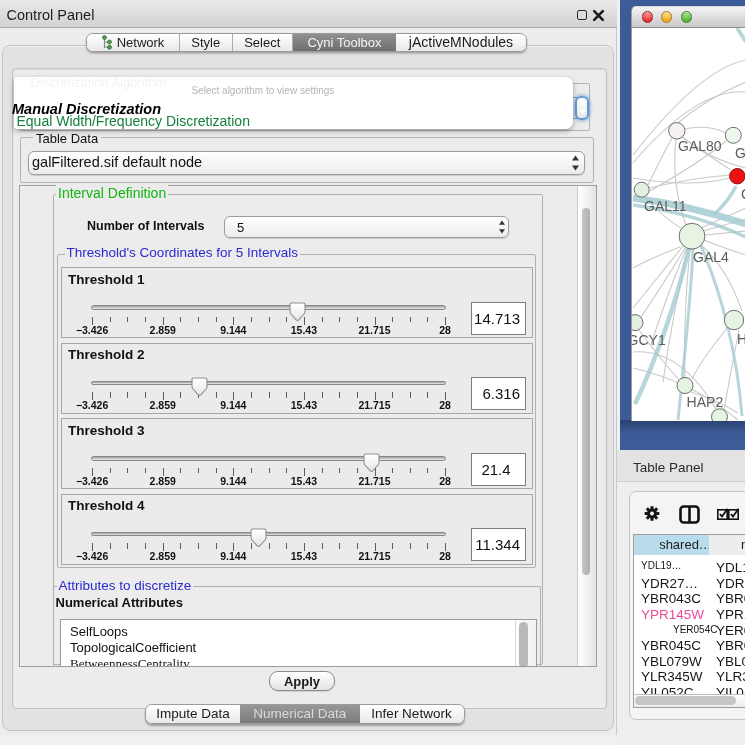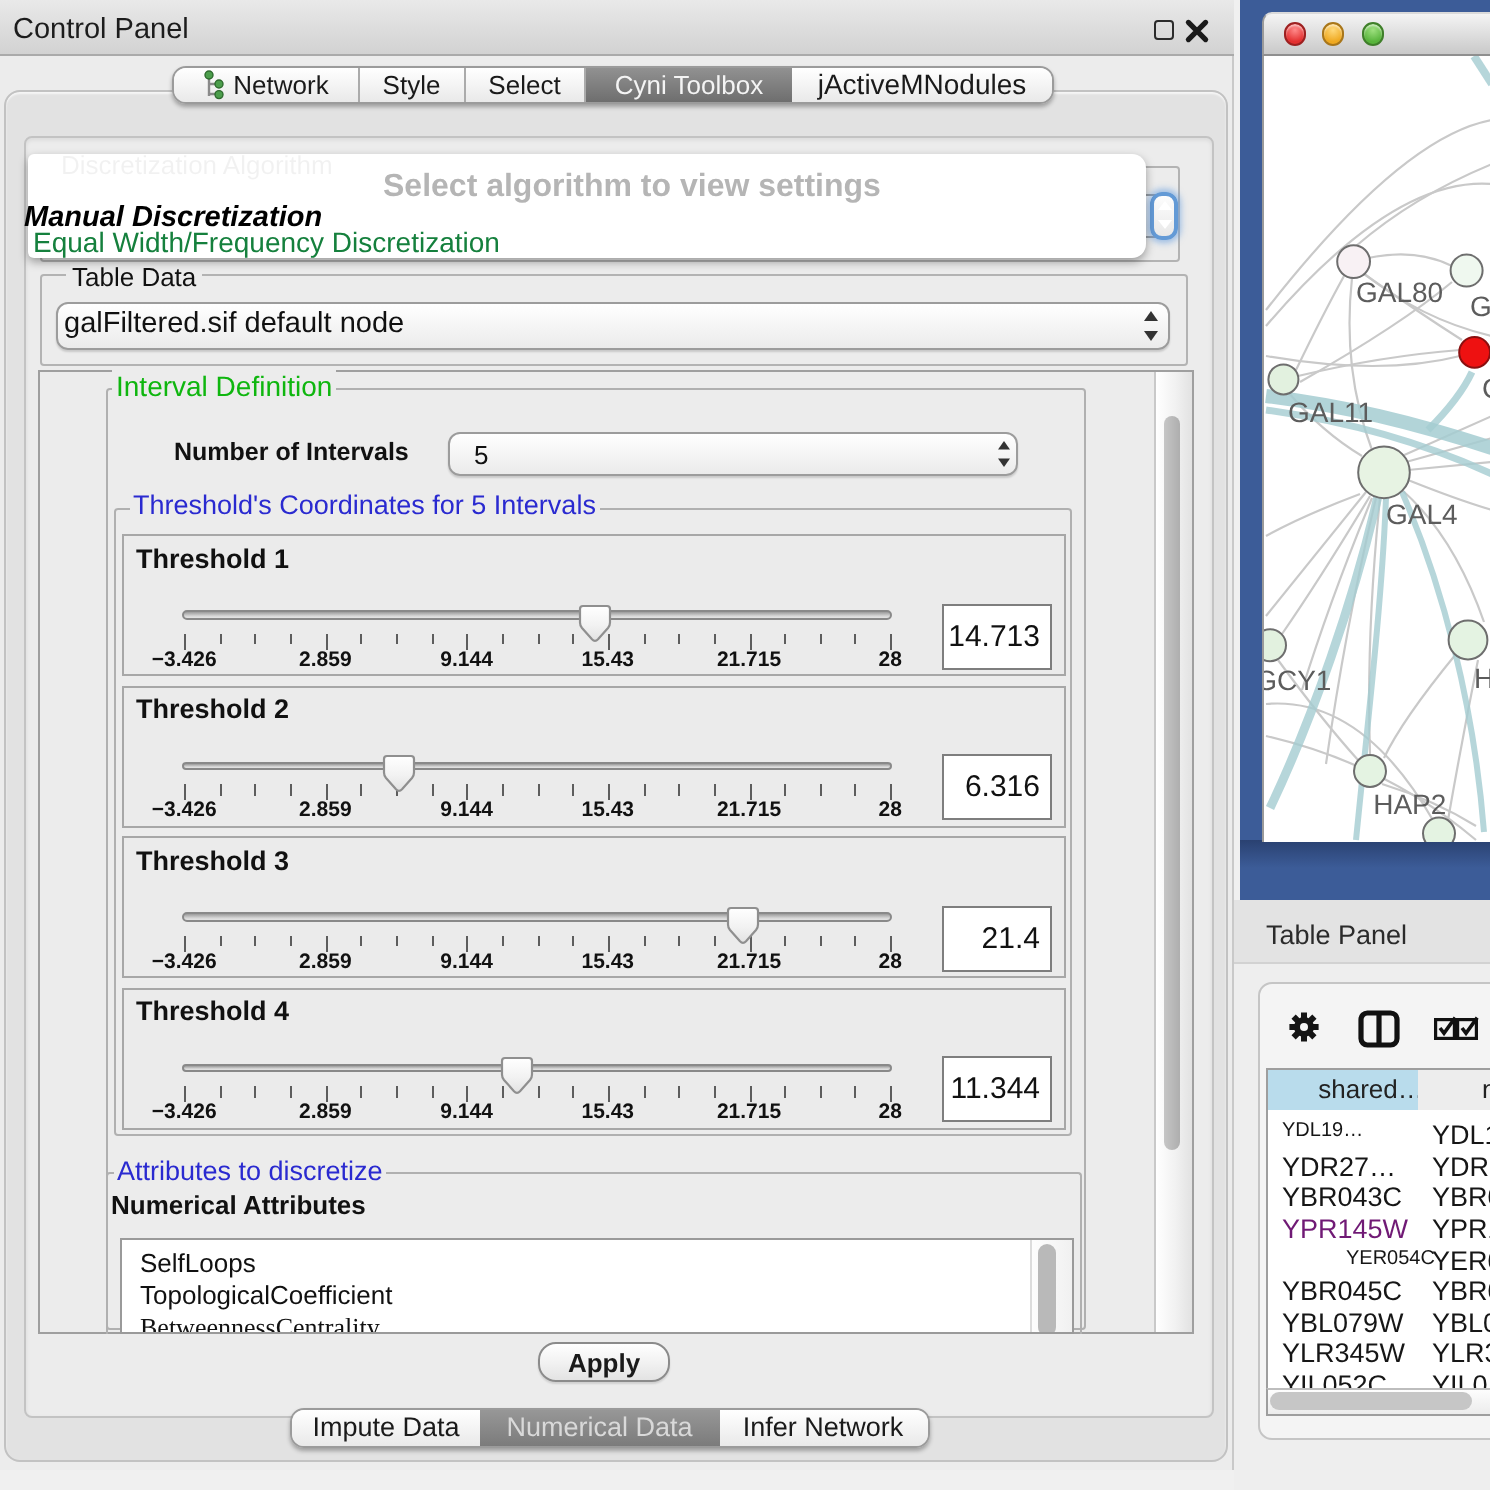--- a/index.html
+++ b/index.html
@@ -174,21 +174,21 @@
 <svg style="position:absolute;left:300.90px;top:33.8px;" width="17" height="20" viewBox="0 0 17 20">
       <defs>
         <linearGradient id="thg2" x1="0" y1="0" x2="0" y2="1">
           <stop offset="0" stop-color="#ffffff"></stop>
           <stop offset="0.55" stop-color="#f2f2f2"></stop>
           <stop offset="1" stop-color="#e2e2e2"></stop>
         </linearGradient>
       </defs>
       <path d="M2.5 1 Q1 1 1 2.5 L1 9.2 Q1 10.8 2 12 L7 17.6 Q8.5 19.2 10 17.6 L15 12 Q16 10.8 16 9.2 L16 2.5 Q16 1 14.5 1 Z" fill="url(#thg2)" stroke="#8f8f8f" stroke-width="1.1"></path>
     </svg>
-<div class="abs" style="position:absolute;left:409px;top:33.7px;width:55px;height:33px;background:#fff;border:1px solid #7e7e7e;font-size:15px;color:#111;text-align:right;line-height:31px;padding-right:5px;">21.4</div>
+<div class="abs" style="position:absolute;left:409px;top:33.7px;width:55px;height:33px;background:#fff;border:1px solid #7e7e7e;font-size:15px;color:#111;text-align:center;line-height:31px;padding-right:5px;">21.4</div>
 </div>
 <div class="abs" style="left:61px;top:493.6px;width:471.7px;height:71.2px;border:1px solid #a7a7a7;background:#ebebeb;">
 <div class="lbl" style="left:6px;top:3.5px;font-size:13.5px;font-weight:bold;color:#111;">Threshold 4</div>
 <div class="abs" style="position:absolute;left:28.5px;top:37.2px;width:355px;height:4.5px;border:1px solid #898989;border-radius:3.5px;background:linear-gradient(#9b9b9b,#d8d8d8 70%,#e3e3e3);"></div>
 <div style="position:absolute;left:30.10px;top:48.8px;width:1px;height:7.8px;background:#5d5d5d;"></div>
 <div style="position:absolute;left:47.75px;top:48.8px;width:1px;height:5.5px;background:#5d5d5d;"></div>
 <div style="position:absolute;left:65.40px;top:48.8px;width:1px;height:5.5px;background:#5d5d5d;"></div>
 <div style="position:absolute;left:83.05px;top:48.8px;width:1px;height:5.5px;background:#5d5d5d;"></div>
 <div style="position:absolute;left:100.70px;top:48.8px;width:1px;height:7.8px;background:#5d5d5d;"></div>
 <div style="position:absolute;left:118.35px;top:48.8px;width:1px;height:5.5px;background:#5d5d5d;"></div>
@@ -236,21 +236,21 @@
     <div style="position:absolute;left:458px;top:2px;width:9px;height:46px;background:#b9b9b9;border-radius:5px;"></div>
   </div>
 <div class="abs" style="left:269px;top:671px;width:66px;height:20px;background:linear-gradient(#ffffff,#f2f2f2 50%,#e3e3e3);border:1px solid #8b8b8b;border-radius:9px;font-size:13px;font-weight:600;color:#1a1a1a;text-align:center;line-height:20px;box-shadow:0 1px 1px rgba(0,0,0,.12);">Apply</div>
 <div class="abs" style="left:145px;top:704px;height:19.5px;border:1px solid #9b9b9b;border-radius:7px;display:flex;overflow:hidden;box-shadow:0 1.5px 2px rgba(0,0,0,.3);">
 <div style="width:94px;background:linear-gradient(#ffffff,#e9e9e9);color:#1a1a1a;display:flex;align-items:center;justify-content:center;font-size:13.5px;">Impute Data</div>
 <div style="width:119.5px;background:linear-gradient(#979797,#7b7b7b);color:#d9d9d9;display:flex;align-items:center;justify-content:center;font-size:13.5px;">Numerical Data</div>
 <div style="width:104px;background:linear-gradient(#ffffff,#e9e9e9);color:#1a1a1a;display:flex;align-items:center;justify-content:center;font-size:13.5px;">Infer Network</div>
 </div>
 <div class="abs" style="left:14px;top:77px;width:559px;height:52px;background:#ffffff;border-radius:3px 7px 7px 3px;box-shadow:0 2px 5px rgba(0,0,0,.35);"></div>
 <div class="lbl" style="left:30.5px;top:74.5px;font-size:13px;color:rgba(0,0,0,.055);">Discretization Algorithm</div>
-<div class="lbl" style="left:191.5px;top:84.5px;font-size:16px;font-weight:bold;color:#b5b5b5;">Select algorithm to view settings</div>
+<div class="lbl" style="left:191.5px;top:84.5px;font-size:10px;font-weight:normal;color:#b5b5b5;">Select algorithm to view settings</div>
 <div class="lbl" style="left:12px;top:100.5px;font-size:14.5px;font-weight:bold;color:#000;font-style:italic;">Manual Discretization</div>
 <div class="lbl" style="left:16.5px;top:113px;font-size:14px;color:#15803d;">Equal Width/Frequency Discretization</div>
 <div class="abs" style="left:620px;top:0;width:125px;height:450px;background:#3c5c98;"></div>
 <div class="abs" style="left:620px;top:420px;width:125px;height:14px;background:linear-gradient(rgba(15,25,55,.40),rgba(15,25,55,0));"></div>
 <div class="abs" style="left:631px;top:6px;width:114px;height:22px;background:linear-gradient(#f4f4f4,#c9c9c9);border-bottom:1px solid #8f8f8f;border-top-left-radius:5px;border-top:1px solid #dadada;border-left:1px solid #9a9a9a;"></div>
 <div class="abs" style="left:641.5999999999999px;top:11.2px;width:11.4px;height:11.4px;border-radius:50%;background:radial-gradient(circle at 50% 30%,#ff8a8a,#e33030 70%);border:1px solid #9d2020;box-shadow:inset 0 1px 1px rgba(255,255,255,.6);"></div>
 <div class="abs" style="left:660.8px;top:11.2px;width:11.4px;height:11.4px;border-radius:50%;background:radial-gradient(circle at 50% 30%,#ffd97a,#efa921 70%);border:1px solid #a8761a;box-shadow:inset 0 1px 1px rgba(255,255,255,.6);"></div>
 <div class="abs" style="left:680.8px;top:11.2px;width:11.4px;height:11.4px;border-radius:50%;background:radial-gradient(circle at 50% 30%,#9ee07f,#58b43c 70%);border:1px solid #3f7f2a;box-shadow:inset 0 1px 1px rgba(255,255,255,.6);"></div>
 <div class="abs" style="left:631px;top:28px;width:114px;height:392.5px;background:#ffffff;border-left:1px solid #9a9a9a;overflow:hidden;">
 <svg width="114" height="393" viewBox="631 28 114 393" style="position:absolute;left:0;top:0;">
@@ -338,21 +338,21 @@
     <div style="position:absolute;left:0;top:0;width:90px;height:20.5px;background:#b9dcec;border-right:1px solid #8fb6c6;border-bottom:1px solid #8a8a8a;font-size:13px;color:#222;text-align:center;text-indent:15px;line-height:20px;">shared…</div>
     <div style="position:absolute;left:75.5px;top:0;width:38px;height:20.5px;background:#ededed;border-bottom:1px solid #8a8a8a;font-size:13px;color:#222;padding-left:32px;line-height:20px;">n</div>
   </div>
 <div class="abs" style="left:632.5px;top:555px;width:113px;height:138.5px;background:#fff;overflow:hidden;border-left:1px solid #9e9e9e;">
 <div style="position:absolute;left:7.5px;top:5.3px;font-size:10px;color:#161616;white-space:nowrap;">YDL19…</div>
 <div style="position:absolute;left:82.5px;top:5.3px;font-size:13.5px;color:#161616;white-space:nowrap;">YDL1</div>
 <div style="position:absolute;left:7.5px;top:20.8px;font-size:13.5px;color:#161616;white-space:nowrap;">YDR27…</div>
 <div style="position:absolute;left:82.5px;top:20.8px;font-size:13.5px;color:#161616;white-space:nowrap;">YDR2</div>
 <div style="position:absolute;left:7.5px;top:36.4px;font-size:13.5px;color:#161616;white-space:nowrap;">YBR043C</div>
 <div style="position:absolute;left:82.5px;top:36.4px;font-size:13.5px;color:#161616;white-space:nowrap;">YBR0</div>
-<div style="position:absolute;left:7.5px;top:51.9px;font-size:13.5px;color:#701a75;white-space:nowrap;">YPR145W</div>
+<div style="position:absolute;left:7.5px;top:51.9px;font-size:13.5px;color:#ec4899;white-space:nowrap;">YPR145W</div>
 <div style="position:absolute;left:82.5px;top:51.9px;font-size:13.5px;color:#161616;white-space:nowrap;">YPR1</div>
 <div style="position:absolute;left:7.5px;top:69px;font-size:10px;color:#161616;white-space:nowrap;margin-left:32px;">YER054C</div>
 <div style="position:absolute;left:82.5px;top:67.5px;font-size:13.5px;color:#161616;white-space:nowrap;">YER0</div>
 <div style="position:absolute;left:7.5px;top:83.0px;font-size:13.5px;color:#161616;white-space:nowrap;">YBR045C</div>
 <div style="position:absolute;left:82.5px;top:83.0px;font-size:13.5px;color:#161616;white-space:nowrap;">YBR0</div>
 <div style="position:absolute;left:7.5px;top:98.5px;font-size:13.5px;color:#161616;white-space:nowrap;">YBL079W</div>
 <div style="position:absolute;left:82.5px;top:98.5px;font-size:13.5px;color:#161616;white-space:nowrap;">YBL0</div>
 <div style="position:absolute;left:7.5px;top:114.1px;font-size:13.5px;color:#161616;white-space:nowrap;">YLR345W</div>
 <div style="position:absolute;left:82.5px;top:114.1px;font-size:13.5px;color:#161616;white-space:nowrap;">YLR3</div>
 <div style="position:absolute;left:7.5px;top:129.6px;font-size:13.5px;color:#161616;white-space:nowrap;">YIL052C</div>

